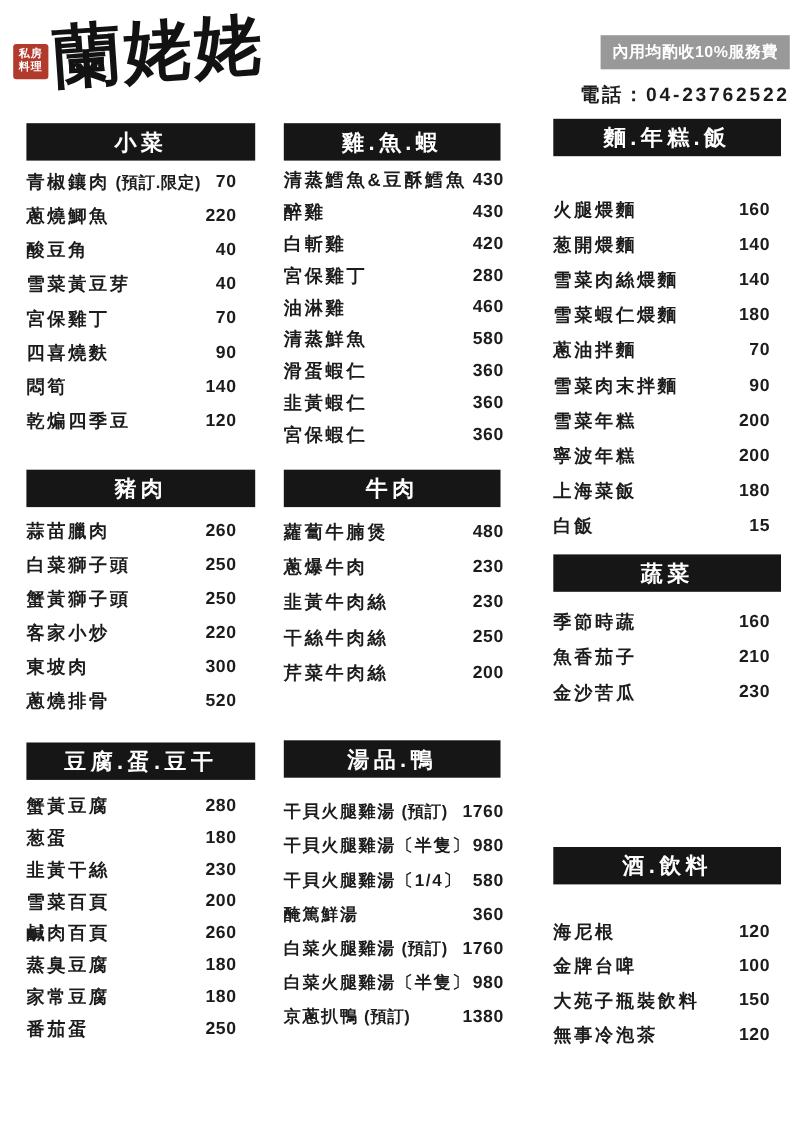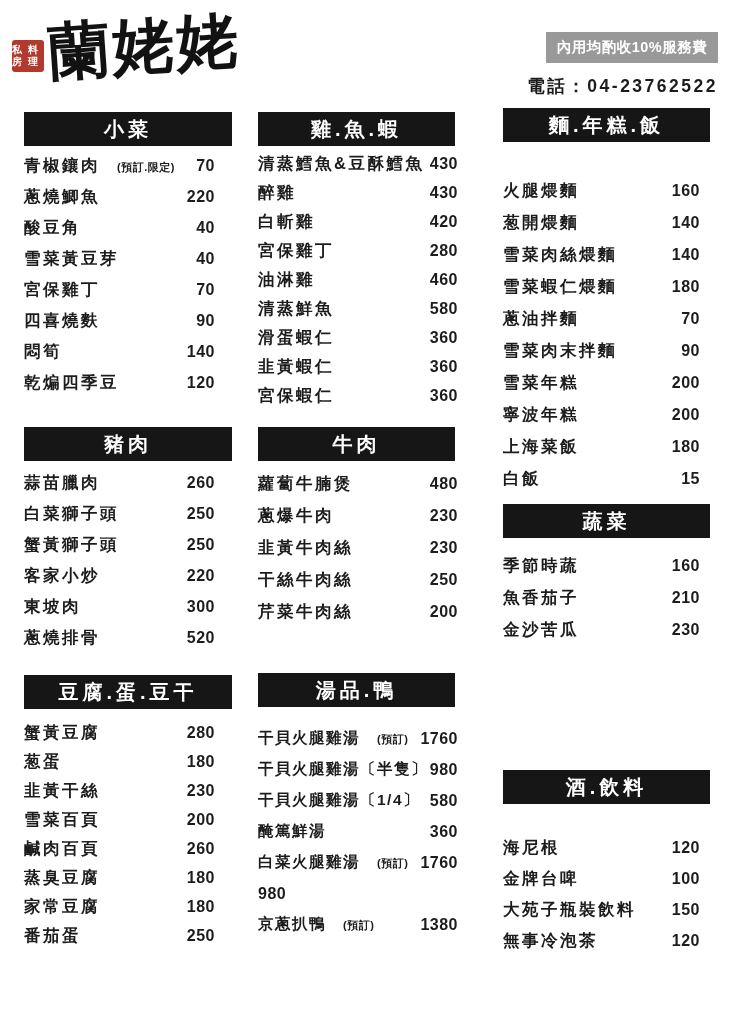--- a/index.html
+++ b/index.html
@@ -21,21 +21,21 @@
     overflow: hidden;
     margin: 0 auto;
   }
   
   .seal {
     position: absolute; left: 12px; top: 40px;
     width: 32px; height: 32px;
     background: var(--seal-red);
     color: #fff;
     border-radius: 3px;
-    display: flex; flex-direction: row;
+    display: flex; flex-direction: column;
     align-items: center; justify-content: center;
     font-size: 10px; font-weight: bold; line-height: 1.25;
     letter-spacing: 1px;
   }
   .logo-text {
     position: absolute; left: 48px; top: 4px;
     font-size: 62px; font-weight: bold;
     letter-spacing: 2px;
     transform: rotate(-4deg);
     color: #121212;
@@ -108,23 +108,23 @@
   .col-3 .sec:nth-child(1) .menu-row,
   .col-3 .sec:nth-child(2) .menu-row { height: 32px; }
 
   .item-name {
     font-size: 16.5px; font-weight: bold;
     letter-spacing: 2.5px;
     white-space: nowrap;
   }
   .col-2 .sec:nth-child(3) .item-name { font-size: 15.5px; letter-spacing: 1.5px; }
   .item-note {
-    font-size: 11px; font-weight: bold;
+    font-size: 15px; font-weight: bold;
     letter-spacing: 0.5px;
-    margin-left: 17px;
+    margin-left: 5px;
   }
   .item-price {
     font-size: 16px; font-weight: bold;
     letter-spacing: 0.5px;
     white-space: nowrap;
   }
 </style>
 </head>
 <body>
 
@@ -343,20 +343,21 @@
             </div>
             <div class="menu-row">
               <span class="item-name">醃篤鮮湯</span>
               <span class="item-price">360</span>
             </div>
             <div class="menu-row">
               <span class="item-name">白菜火腿雞湯<span class="item-note">(預訂)</span></span>
               <span class="item-price">1760</span>
             </div>
             <div class="menu-row">
+              <span class="item-name">白菜火腿雞湯〔半隻〕</span>
               <span class="item-price">980</span>
             </div>
             <div class="menu-row">
               <span class="item-name">京蔥扒鴨<span class="item-note">(預訂)</span></span>
               <span class="item-price">1380</span>
             </div>
           </div>
       </section>
     </div>
 

